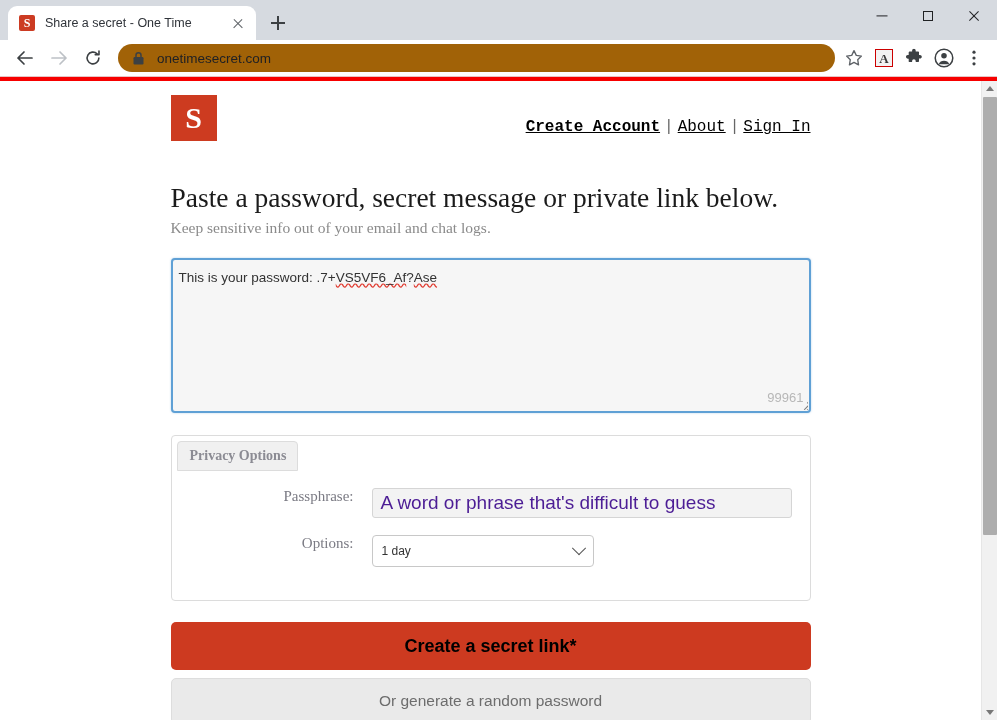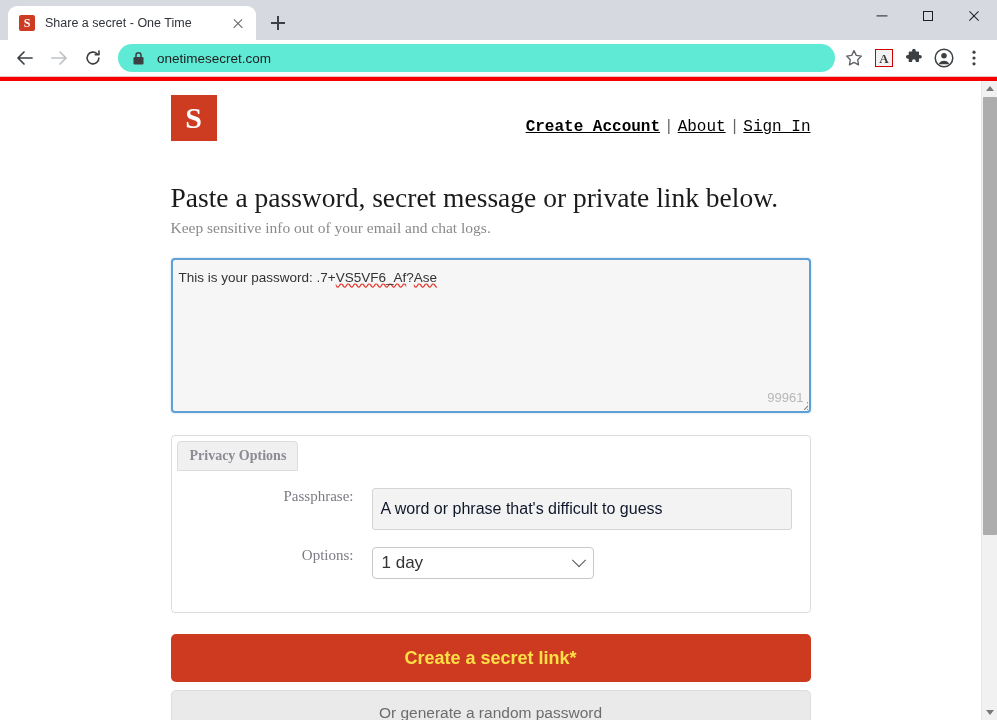--- a/index.html
+++ b/index.html
@@ -116,21 +116,21 @@
     position:absolute; left:50%; top:50%;
     transform: translate(-50%,-50%);
   }
   .reload-ic { position:absolute; left:50%; top:50%; transform:translate(-50%,-50%); }
 
   .omnibox {
     flex: 1 1 auto;
     height: 28px;
     margin-left: 8px;
     margin-right: 4px;
-    background: #5eead4;
+    background: #a16207;
     border-radius: 14px;
     display: flex;
     align-items: center;
     padding: 0 14px;
     cursor: text;
   }
   .lock-ic { flex: 0 0 auto; margin-right: 12px; display:flex; }
   .url-text {
     font-size: 13.5px;
     color: #202124;
@@ -322,62 +322,62 @@
     width: 200px;
     text-align: right;
     padding-right: 18px;
     font-family: "Liberation Serif", serif;
     font-size: 15px;
     color: #7b7b84;
     flex: 0 0 auto;
   }
   .passphrase-input {
     flex: 1 1 auto;
-    height: 42px;
+    height: 30px;
     background: #f3f3f3;
     border: 1px solid #d5d5d5;
     border-radius: 3px;
     padding: 0 8px;
     display: flex;
     align-items: center;
-    font-size: 16px;
-    color: #0f172a;
+    font-size: 19px;
+    color: #4c1d95;
     cursor: text;
   }
   .lifetime-select {
     width: 222px;
     height: 32px;
     background: #fff;
     border: 1px solid #c8c8c8;
     border-radius: 4px;
     padding: 0 9px;
     display: flex;
     align-items: center;
     justify-content: space-between;
-    font-size: 17px;
+    font-size: 12px;
     color: #333;
     cursor: pointer;
     flex: 0 0 auto;
   }
   .chev {
     width: 10px; height: 10px;
     border-right: 1.8px solid #555;
     border-bottom: 1.8px solid #555;
     transform: rotate(45deg) translate(-2px,-2px);
     flex: 0 0 auto;
   }
 
   .btn-primary {
     margin-top: 21px;
     width: 640px;
     height: 48px;
     background: #cd3a20;
     border: none;
     border-radius: 5px;
-    color: #fde047;
+    color: #000000;
     font-family: "Liberation Sans", sans-serif;
     font-weight: bold;
     font-size: 18px;
     display: flex; align-items: center; justify-content: center;
     cursor: pointer;
   }
   .btn-secondary {
     margin-top: 8px;
     width: 640px;
     height: 46px;

